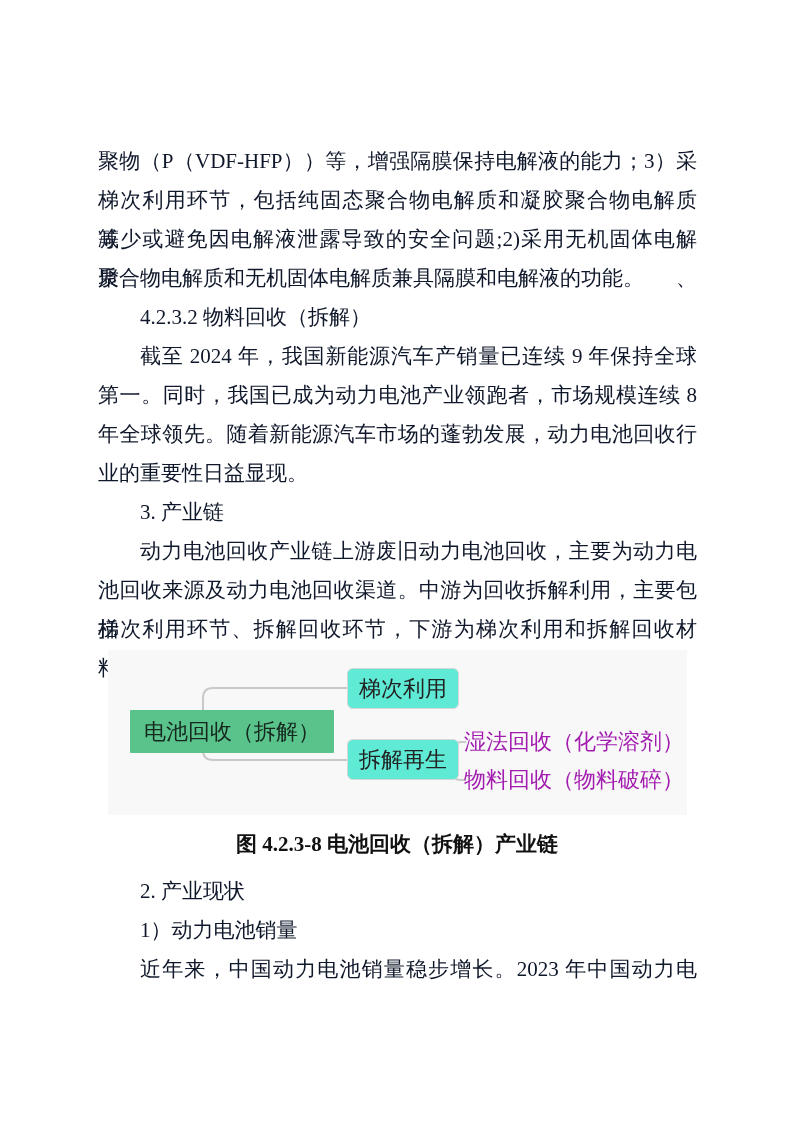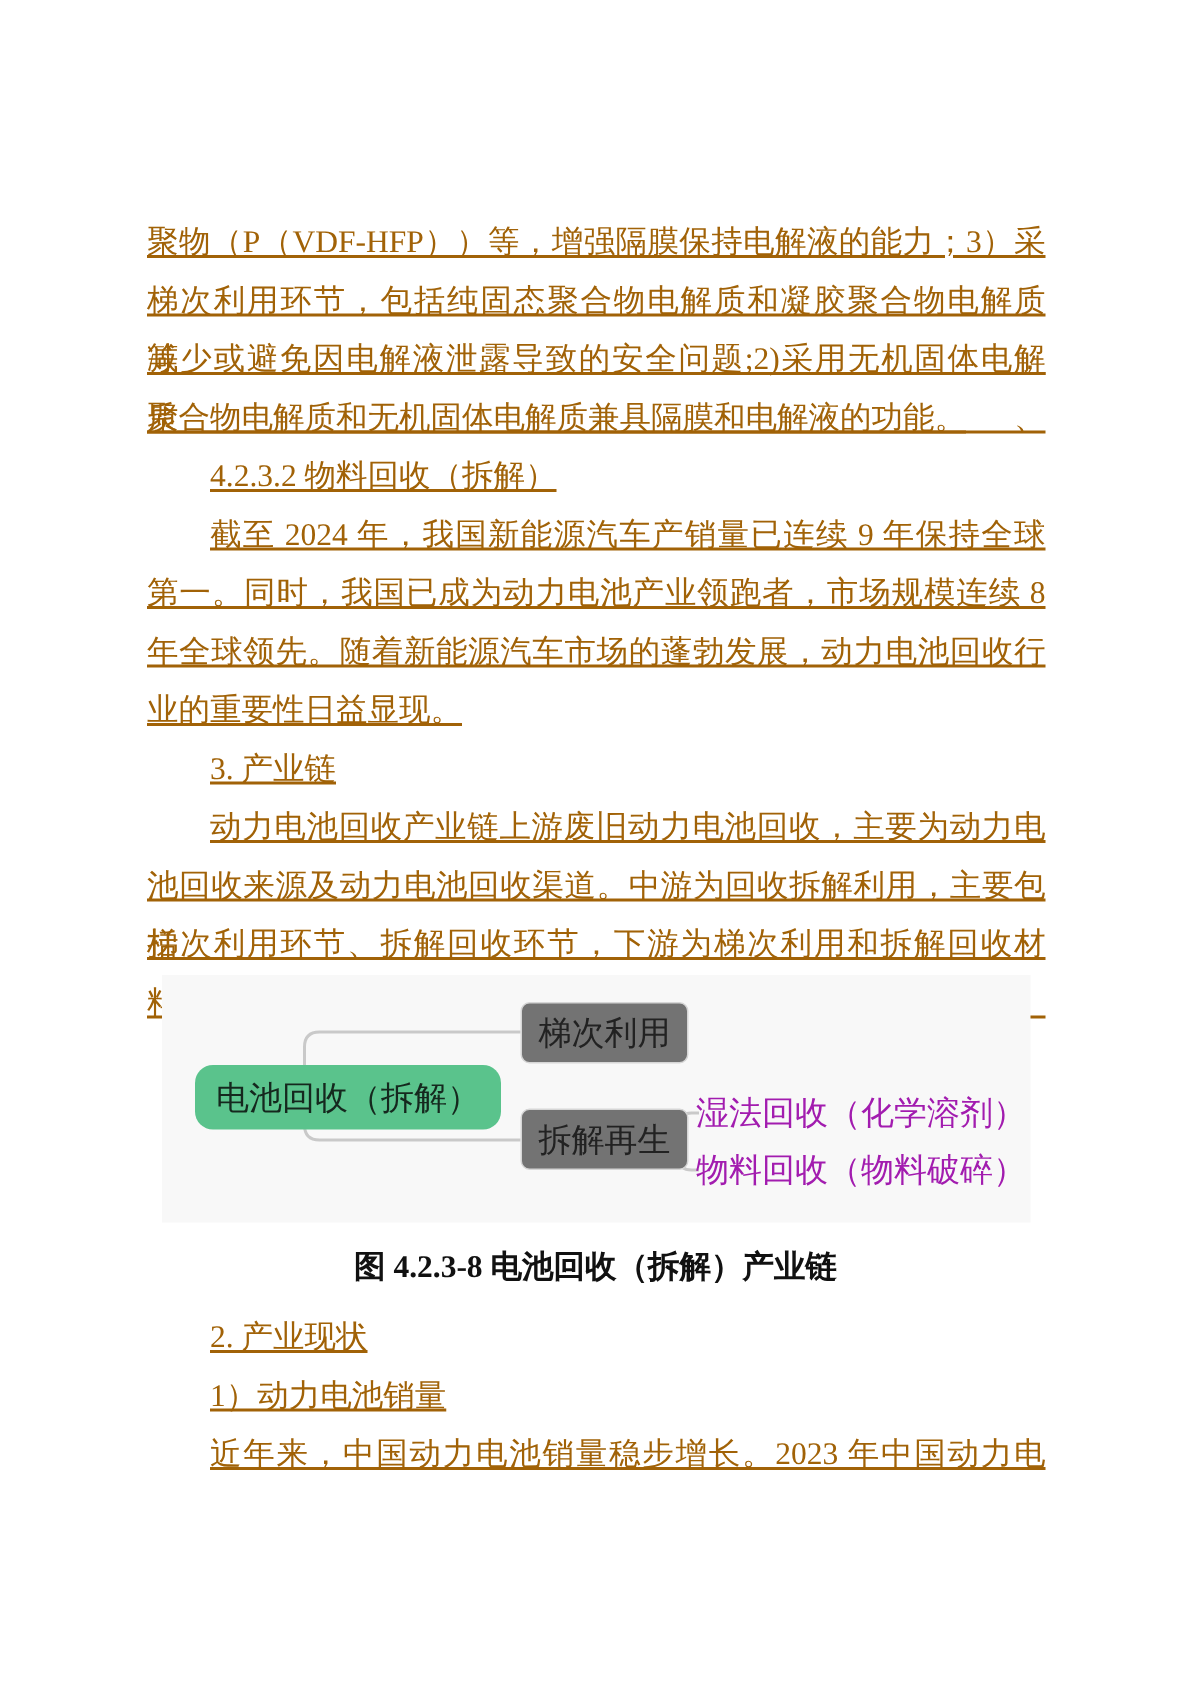--- a/index.html
+++ b/index.html
@@ -5,40 +5,40 @@
   * { margin:0; padding:0; box-sizing:border-box; }
   html,body { background:#ffffff; }
   .page {
     position:relative; width:794px; height:1122px; background:#ffffff;
     font-family:"Liberation Serif","DejaVu Serif",serif; color:#1c1c1c;
     overflow:hidden;
   }
   .body-block { position:absolute; left:98px; top:142px; width:599px; }
   .after-block { position:absolute; left:98px; top:872px; width:599px; }
   .ln {
-    height:39px; line-height:39px; font-size:21px; color:#a16207;
-    white-space:nowrap; text-align:left;text-decoration:underline;
+    height:39px; line-height:39px; font-size:21px; color:#0f172a;
+    white-space:nowrap; text-align:left;
   }
   .ln.j { text-align:justify; text-align-last:justify; white-space:normal; }
   .ln.ind { padding-left:42px; }
 
   .figure-panel {
     position:absolute; left:108px; top:650px; width:579px; height:165px;
     background:#f8f8f8;
     font-family:"Liberation Sans","DejaVu Sans",sans-serif;
   }
   .figure-panel svg { position:absolute; left:0; top:0; }
   .root-node {
     position:absolute; left:22px; top:60px; height:43px; line-height:43px;
-    background:#5ac38c; border-radius:12px; padding:0 14px;
+    background:#5ac38c; border-radius:1px; padding:0 14px;
     font-size:22px; font-weight:500; color:#15281e; white-space:nowrap;
   }
   .branch-node {
     position:absolute; left:239px; height:41px; line-height:39px;
-    background:#737373; border:1px solid #d6d6d6; border-radius:6px;
+    background:#5eead4; border:1px solid #d6d6d6; border-radius:6px;
     padding:0 11px; font-size:22px; font-weight:500; color:#222;
     white-space:nowrap;
   }
   .branch-node.b1 { top:18px; }
   .branch-node.b2 { top:89px; }
   .leaf-node {
     position:absolute; left:356px; height:30px; line-height:30px;
     font-size:22px; font-weight:500; color:#a21caf; white-space:nowrap;
   }
   .leaf-node.l1 { top:77px; }

